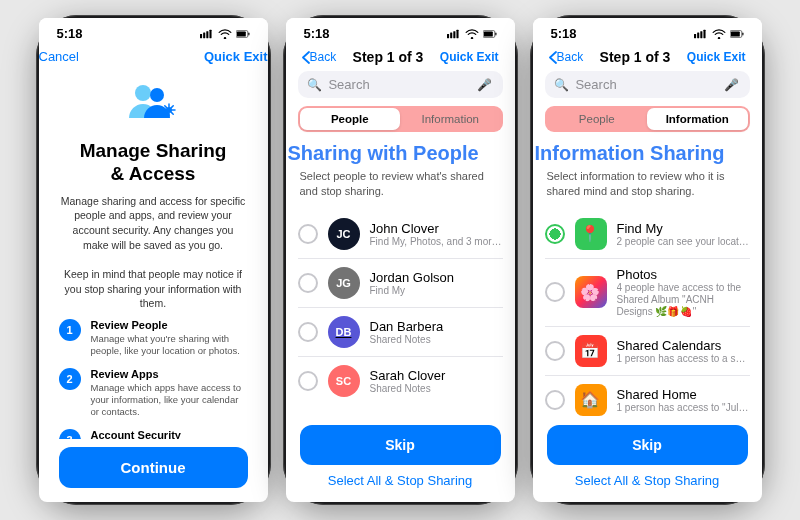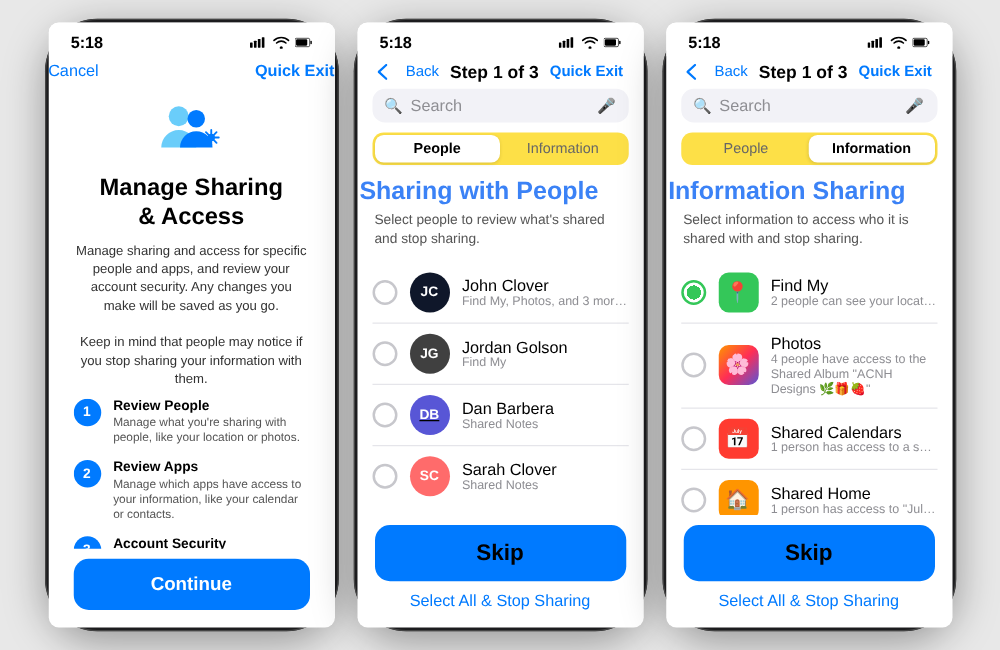--- a/index.html
+++ b/index.html
@@ -128,40 +128,40 @@
     }
 
     
     .phone23-nav {
       display: flex;
       justify-content: space-between;
       align-items: center;
       padding: 4px 16px 6px;
       flex-shrink: 0;
     }
-    .back-btn { color: #007AFF; font-size: 12px; display: flex; align-items: center; gap: 15px; }
+    .back-btn { color: #007AFF; font-size: 12px; display: flex; align-items: center; gap: 0; }
     .step-label { font-size: 14px; font-weight: 600; color: #000; }
     .quick-exit-btn { color: #007AFF; font-size: 12px; font-weight: 600; }
     .search-bar {
       margin: 0 12px 8px;
       background: #f2f2f7;
       border-radius: 10px;
       padding: 6px 10px;
       display: flex;
       align-items: center;
       gap: 6px;
       flex-shrink: 0;
     }
     .search-icon { color: #8e8e93; font-size: 12px; }
     .search-text { color: #8e8e93; font-size: 13px; flex: 1; }
     .mic-icon { color: #8e8e93; font-size: 12px; }
     .segment-control {
       display: flex;
       margin: 0 12px 10px;
-      background: #fde047;
+      background: #fca5a5;
       border-radius: 9px;
       padding: 2px;
       flex-shrink: 0;
     }
     .seg-btn {
       flex: 1;
       text-align: center;
       padding: 5px 0;
       font-size: 11.5px;
       font-weight: 500;
@@ -222,25 +222,25 @@
     }
     .item-text { flex: 1; min-width: 0; }
     .item-name { font-size: 13px; font-weight: 500; color: #000; }
     .item-sub { font-size: 10px; color: #8e8e93; white-space: nowrap; overflow: hidden; text-overflow: ellipsis; }
     .bottom-actions {
       padding: 8px 14px 14px;
       flex-shrink: 0;
     }
     .skip-btn {
       background: #007AFF;
-      color: #000000;
+      color: #ffffff;
       border: none;
       border-radius: 12px;
       padding: 12px;
-      font-size: 18px;
+      font-size: 14px;
       font-weight: 600;
       text-align: center;
       width: 100%;
       cursor: pointer;
       margin-bottom: 8px;
     }
     .select-all-btn {
       text-align: center;
       color: #007AFF;
       font-size: 13px;
@@ -396,21 +396,21 @@
           <div class="avatar" style="background:#0f172a;">
               <span style="color:#fff;font-size:11px;font-weight:700;">JC</span>
             </div>
           <div class="item-text">
             <div class="item-name">John Clover</div>
             <div class="item-sub">Find My, Photos, and 3 more...</div>
           </div>
         </div>
         <div class="list-item">
           <div class="radio-circle"></div>
-          <div class="avatar" style="background:#404040;text-align:center;">
+          <div class="avatar" style="background:#737373;text-align:center;">
               <span style="color:#fff;font-size:11px;font-weight:700;">JG</span>
             </div>
           <div class="item-text">
             <div class="item-name">Jordan Golson</div>
             <div class="item-sub">Find My</div>
           </div>
         </div>
         <div class="list-item">
           <div class="radio-circle"></div>
           <div class="avatar" style="background:#5856d6;text-decoration:underline;">
@@ -481,21 +481,21 @@
         <span class="search-text">Search</span>
         <span class="mic-icon">🎤</span>
       </div>
 
       <div class="segment-control">
         <div class="seg-btn">People</div>
         <div class="seg-btn active">Information</div>
       </div>
 
       <div class="content-title">Information Sharing</div>
-      <div class="content-desc">Select information to access who it is shared with and stop sharing.</div>
+      <div class="content-desc">Select information to review who it is shared mind and stop sharing.</div>
 
       <div class="list-container">
 
         <div class="list-item">
           <div class="radio-circle" style="border-color:#34c759; background: radial-gradient(circle, #34c759 50%, transparent 50%);"></div>
           <div class="info-icon" style="background:#34c759;">📍</div>
           <div class="item-text">
             <div class="item-name">Find My</div>
             <div class="item-sub">2 people can see your location.</div>
           </div>

